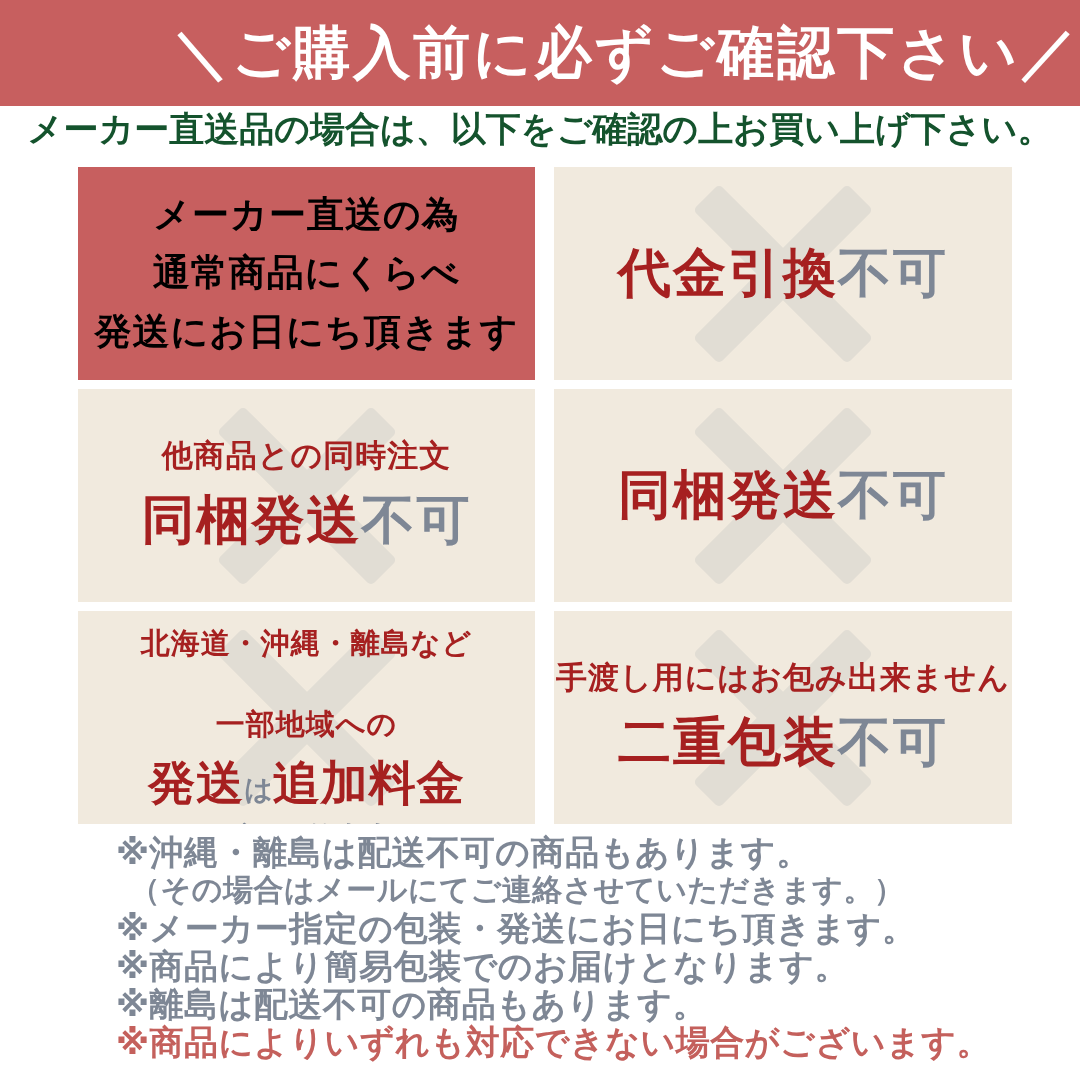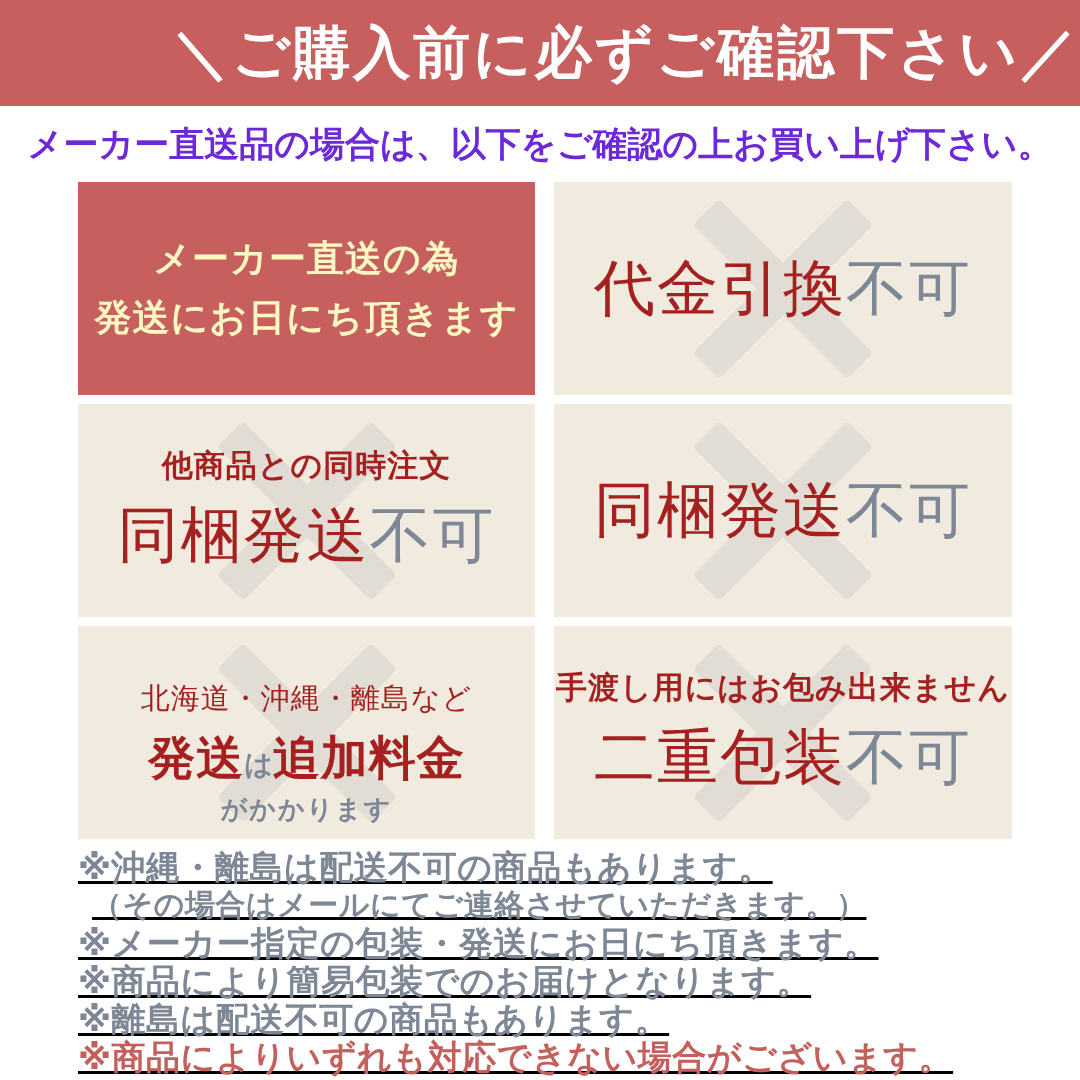--- a/index.html
+++ b/index.html
@@ -20,23 +20,22 @@
   .banner h1 {
     color:#ffffff;
     font-size:57px;
     font-weight:700;
     letter-spacing:3px;
     white-space:nowrap;
   }
 
   
   .subtitle {
-    margin-top:15px;
     text-align:center;
-    color:#6d28d9;
+    color:#14532d;
     font-size:35px;
     font-weight:600;
     white-space:nowrap;
   }
 
   
   .grid {
     margin:14px 68px 0 78px;
     display:grid;
     grid-template-columns:457px 458px;
@@ -46,21 +45,21 @@
     height:213px;
     position:relative;
     display:flex; flex-direction:column;
     align-items:center; justify-content:center;
     overflow:hidden;
   }
   .cell.salmon { background:#c75f5f; }
   .cell.beige  { background:#f1eade; }
 
   .box1-line {
-    color:#fef9c3;
+    color:#000000;
     font-size:37px;
     font-weight:700;
     line-height:1.58;
     letter-spacing:1px;
     text-align:center;
     position:relative; z-index:1;
   }
 
   
   .xmark { position:absolute; left:50%; top:50%; width:0; height:0; z-index:0; }
@@ -68,38 +67,38 @@
     position:absolute; left:0; top:0;
     width:218px; height:37px;
     background:#e1ddd4;
     border-radius:5px;
   }
   .xbar.b1 { transform:translate(-50%,-50%) rotate(45deg); }
   .xbar.b2 { transform:translate(-50%,-50%) rotate(-45deg); }
 
   .content { position:relative; z-index:1; text-align:center; }
 
-  .bigline { font-size:61px; font-weight:400; letter-spacing:2px; white-space:nowrap; }
+  .bigline { font-size:53px; font-weight:700; letter-spacing:2px; white-space:nowrap; }
   .darkred { color:#a62020; }
   .greytxt { color:#7e8795; }
 
   .cellnote {
     font-size:31px; font-weight:700; color:#a62020;
     letter-spacing:1px; margin-bottom:8px; white-space:nowrap;
   }
 
   
-  .b5note { font-size:29px; font-weight:400; color:#a62020; letter-spacing:1px; line-height:1.35; white-space:nowrap;margin-top:41px; }
+  .b5note { font-size:29px; font-weight:700; color:#a62020; letter-spacing:1px; line-height:1.35; white-space:nowrap;margin-top:41px; }
   .b5big  { font-size:47px; font-weight:700; color:#a62020; letter-spacing:1px; }
   .b5mid  { font-size:28px; font-weight:700; color:#7e8795; }
   .b5grey { font-size:26px; font-weight:700; color:#7e8795; letter-spacing:2px; margin-top:2px; }
   .b5bigline { margin-top:8px; white-space:nowrap;font-family:Liberation Serif, serif; }
 
   
-  .notes { margin:9px 0 0 78px;text-decoration:underline; }
+  .notes { margin:9px 0 0 116px; }
   .note {
     font-size:34px;
     font-weight:600;
     color:#7e8795;
     line-height:38px;
     letter-spacing:0.5px;
     white-space:nowrap;
   }
   .note.small { font-size:30px; padding-left:14px; }
   .note.rednote { color:#c4605c; }
@@ -112,20 +111,21 @@
   <header class="banner">
     <h1>＼ご購入前に必ずご確認下さい／</h1>
   </header>
 
   <p class="subtitle">メーカー直送品の場合は、以下をご確認の上お買い上げ下さい。</p>
 
   <div class="grid">
 
     <div class="cell salmon">
       <p class="box1-line">メーカー直送の為</p>
+      <p class="box1-line">通常商品にくらべ</p>
       <p class="box1-line">発送にお日にち頂きます</p>
     </div>
 
     <div class="cell beige">
       <div class="xmark">
         <span class="xbar b1"></span>
         <span class="xbar b2"></span>
       </div>
       <div class="content">
         <span class="bigline darkred">代金引換</span><span class="bigline greytxt">不可</span>
@@ -155,20 +155,21 @@
       </div>
     </div>
 
     <div class="cell beige">
       <div class="xmark">
         <span class="xbar b1"></span>
         <span class="xbar b2"></span>
       </div>
       <div class="content">
         <p class="b5note">北海道・沖縄・離島など</p>
+        <p class="b5note">一部地域への</p>
         <div class="b5bigline">
           <span class="b5big">発送</span><span class="b5mid">は</span><span class="b5big">追加料金</span>
         </div>
         <p class="b5grey">がかかります</p>
       </div>
     </div>
 
     <div class="cell beige">
       <div class="xmark">
         <span class="xbar b1"></span>

